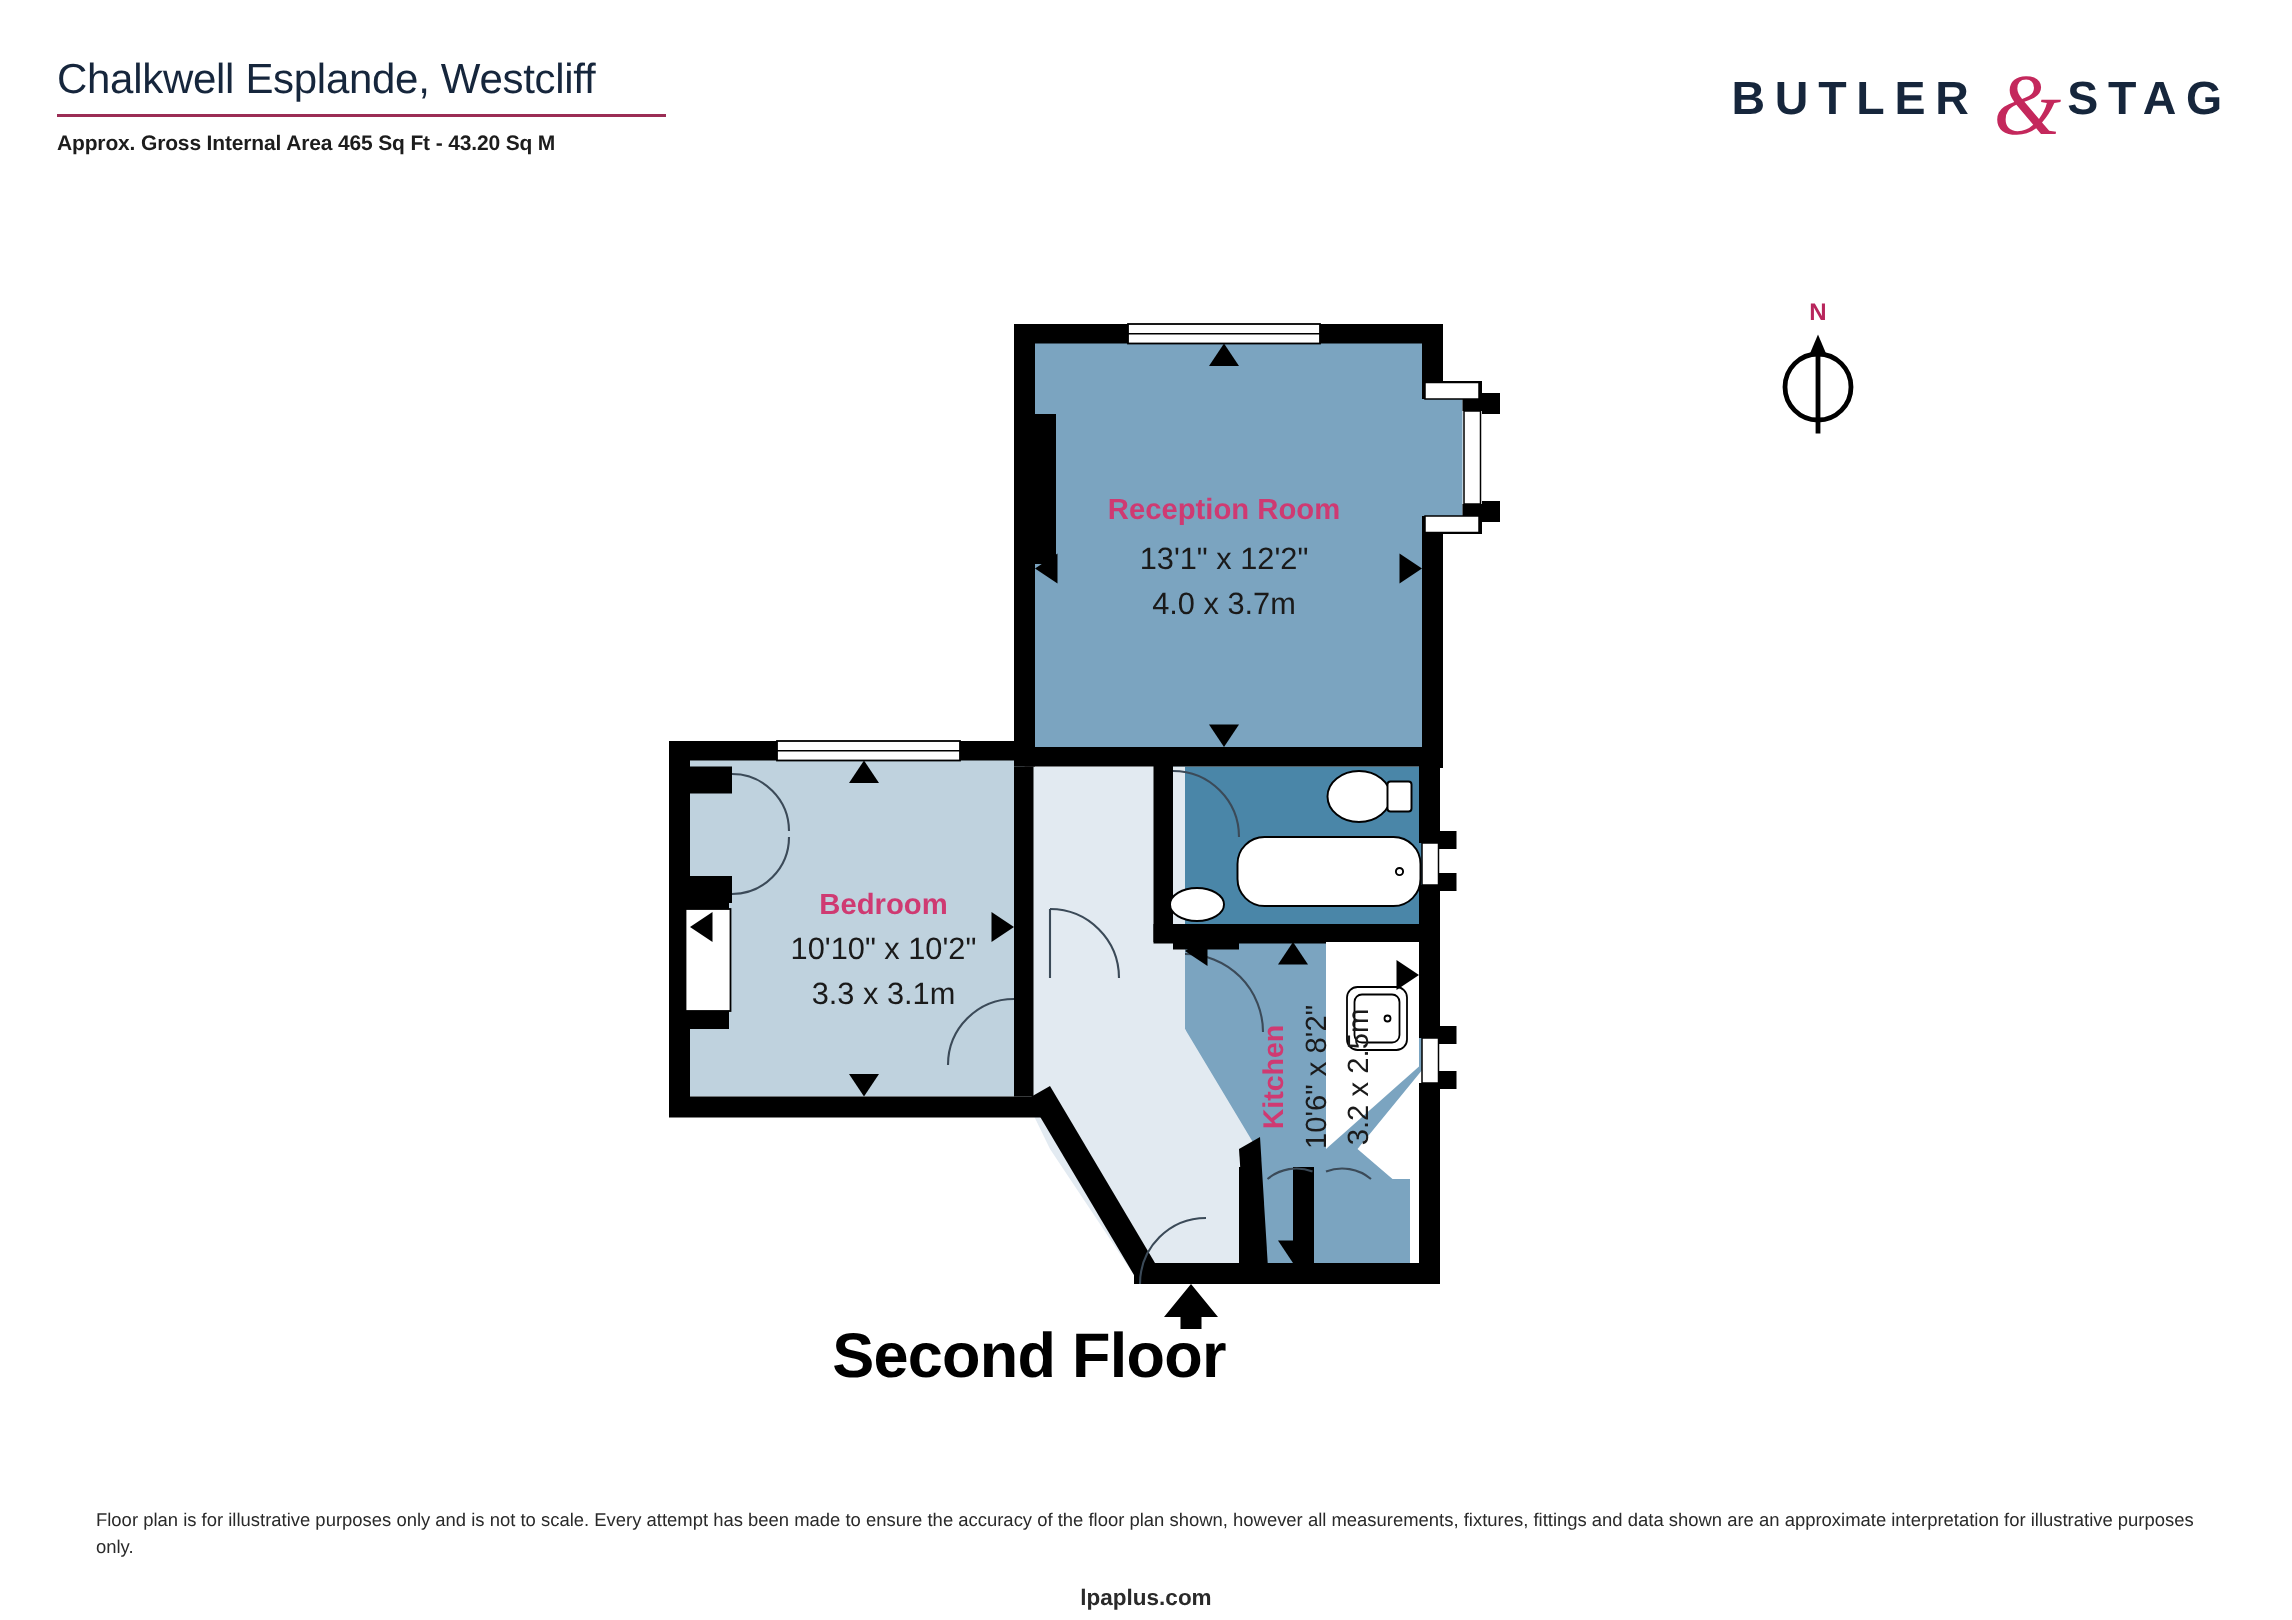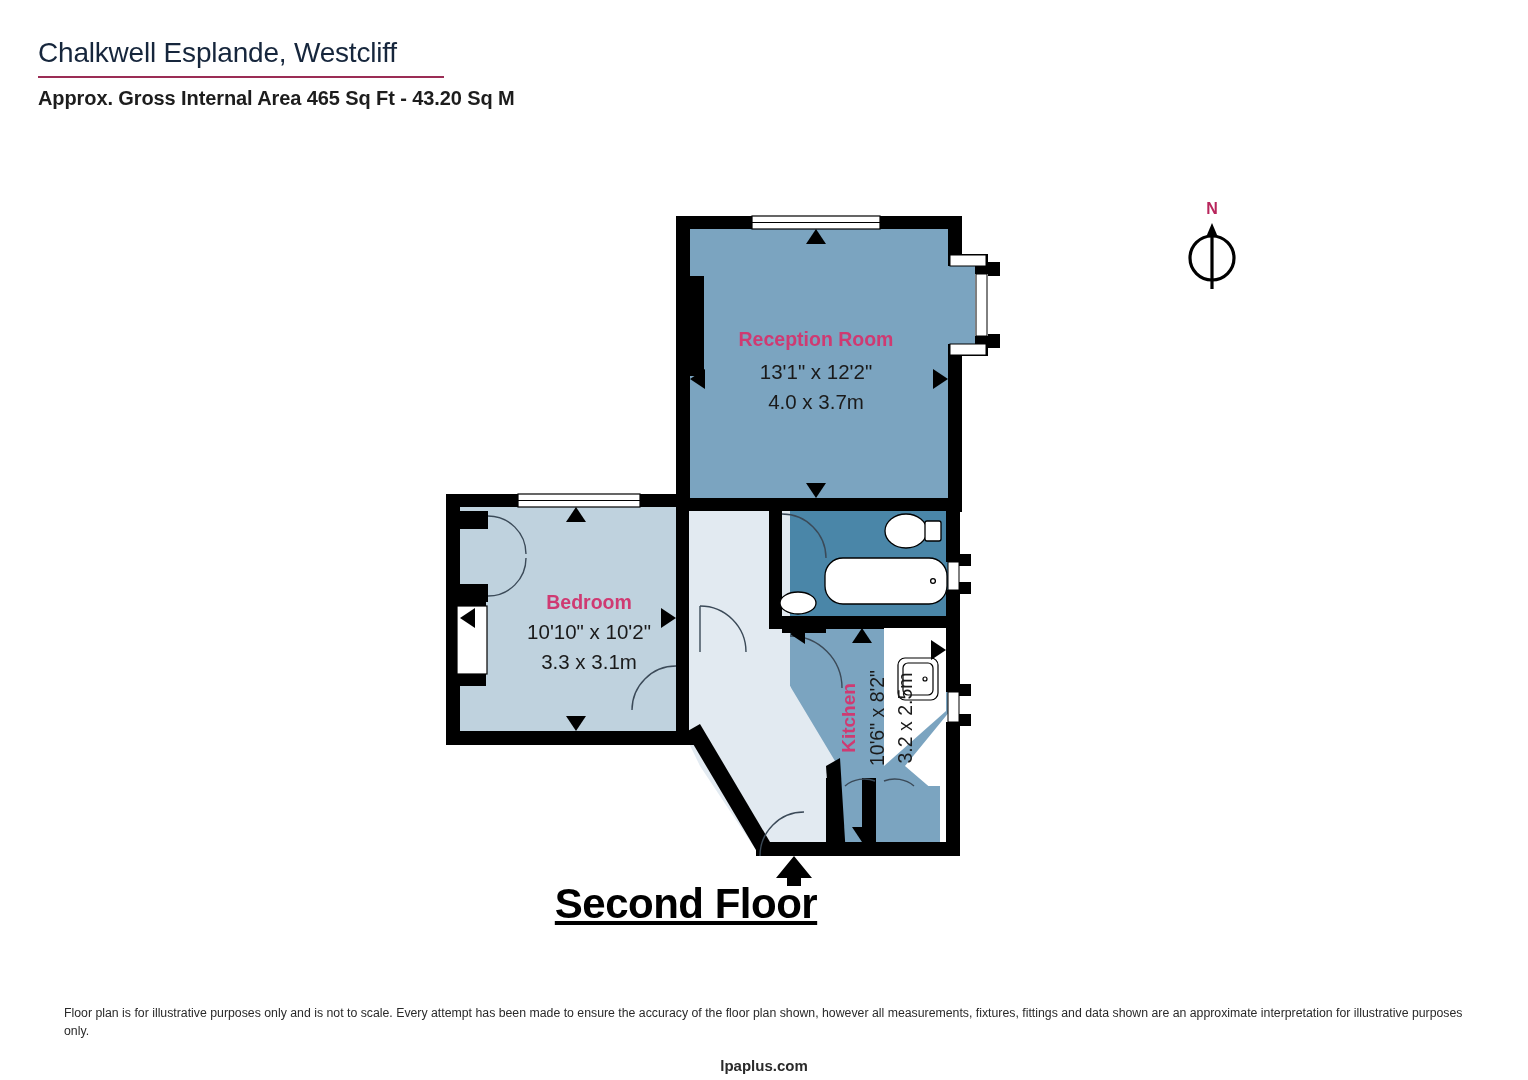--- a/index.html
+++ b/index.html
@@ -16,21 +16,21 @@
   .header { position:absolute; left:0; top:0; width:1528px; height:120px; }
   .title-block { position:absolute; left:38px; top:38px; width:420px; }
   .doc-title {
     font-size: 28px; font-weight: normal; color:#16263c;
     letter-spacing: -0.2px; line-height: 1.1; white-space: nowrap;
   }
   .title-rule {
     margin-top: 7px; width: 406px; height: 2px; background:#9b2d55;
   }
   .doc-subtitle {
-    margin-top: 9px; font-size: 20px; color:#1d1d1d; font-weight: 600;
+    margin-top: 9px; font-size: 14px; color:#1d1d1d; font-weight: 600;
     letter-spacing: -0.1px; white-space: nowrap;
   }
 
   .brand { position:absolute; right:40px; top:40px; height:52px;
            display:flex; align-items:center; }
   .brand-word {
     font-size: 31px; font-weight: bold; color:#16263c;
     letter-spacing: 6.5px;
   }
   .brand-amp {
@@ -45,21 +45,21 @@
   .compass-n {
     position:absolute; left:50%; top:-2px; transform: translateX(-50%);
     font-size: 16px; font-weight: bold; color:#b8265c; line-height:1;
   }
 
   
   .plan { position:absolute; left:0px; top:166px; width:1528px; height:720px; }
 
   
   .floor-caption {
-    position:absolute; left:0; top:880px; width:1372px; text-align:center;text-decoration:underline;
+    position:absolute; left:0; top:880px; width:1372px; text-align:center;
   }
   .floor-name {
     font-size: 42px; font-weight: bold; color:#000; letter-spacing:-0.5px;
   }
   .floor-area {
     margin-top: 16px; font-size: 20px; color:#000; font-weight: 500;
   }
 
   
   .disclaimer {
@@ -78,20 +78,25 @@
 <div class="page">
 
   <div class="header">
 
     <div class="title-block">
       <div class="doc-title">Chalkwell Esplande, Westcliff</div>
       <div class="title-rule"></div>
       <div class="doc-subtitle">Approx. Gross Internal Area 465 Sq Ft - 43.20 Sq M</div>
     </div>
 
+    <div class="brand">
+      <span class="brand-word">BUTLER</span>
+      <span class="brand-amp">&amp;</span>
+      <span class="brand-word">STAG</span>
+    </div>
   </div>
 
   <div class="compass">
     <div class="compass-n">N</div>
     <svg width="60" height="90" viewBox="0 0 60 90">
       <circle cx="30" cy="55" r="22" fill="none" stroke="#000" stroke-width="3.2"></circle>
       <line x1="30" y1="86" x2="30" y2="28" stroke="#000" stroke-width="3.2"></line>
       <polygon points="30,20 24.5,33 35.5,33" fill="#000"></polygon>
     </svg>
   </div>

